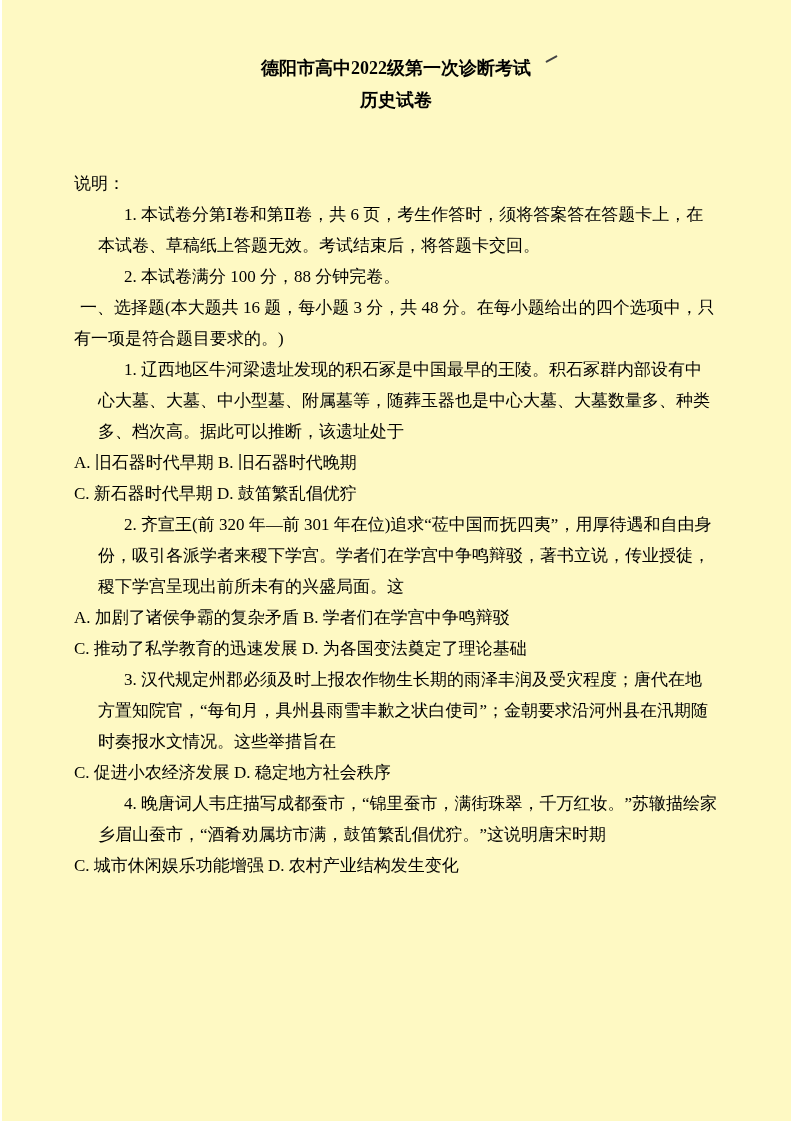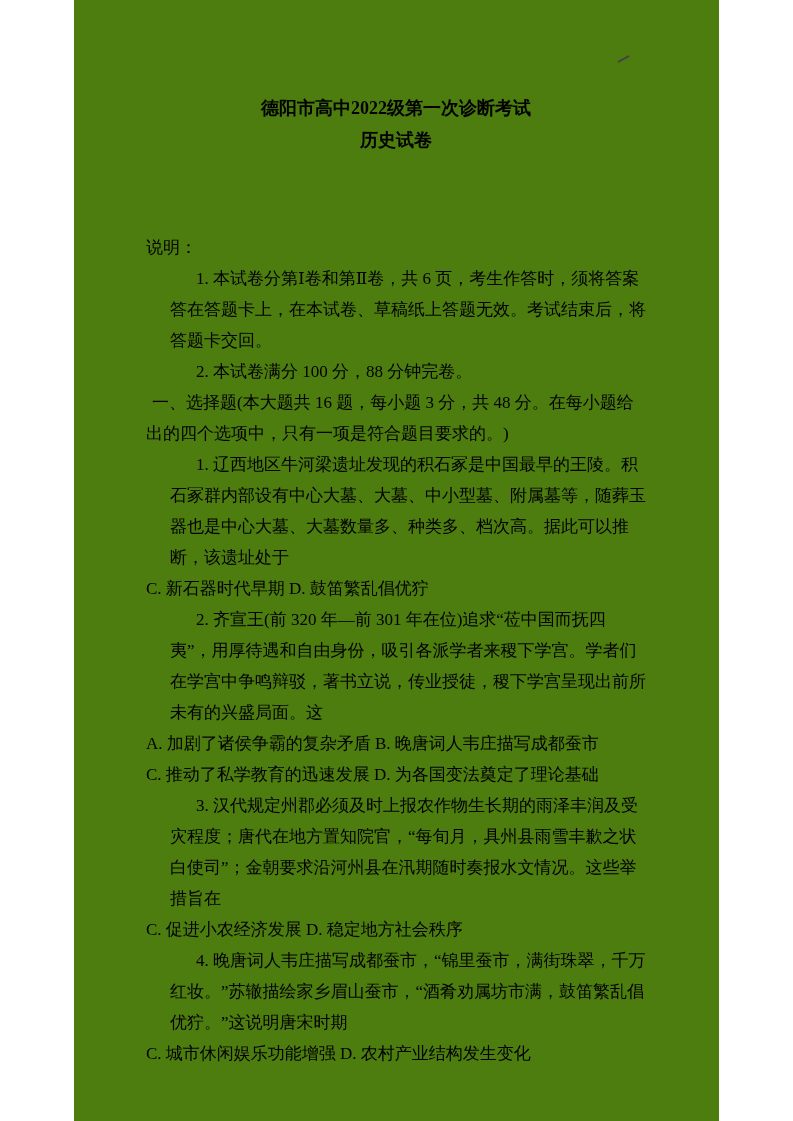--- a/index.html
+++ b/index.html
@@ -1,42 +1,42 @@
 <!DOCTYPE html>
 <html><head>
 <meta charset="utf-8">
 <style>
   * { margin: 0; padding: 0; box-sizing: border-box; }
   html, body { background: #ffffff; }
   .page {
     position: relative;
-    width: 645px;
+    width: 789px;
     height: 1121px;
     margin: 0 auto;
-    background: #4d7c0f;
+    background: #fef9c3;
     color: #000000;
     font-family: "Liberation Serif", "DejaVu Serif", serif;
     font-size: 17px;
     line-height: 31px;
-    padding: 92px 73px 0 72px;
+    padding: 52px 73px 0 72px;
     overflow: hidden;
   }
   .title {
     text-align: center;
     font-size: 18px;
     font-weight: bold;
     line-height: 32px;
   }
   .subtitle {
     text-align: center;
     font-size: 18px;
     font-weight: bold;
     line-height: 32px;
   }
-  .instructions { margin-top: 76px; }
+  .instructions { margin-top: 52px; }
   .inst-label { }
   .inst-item {
     margin-left: 24px;
     text-indent: 26px;
   }
   .part-header {
     text-align: center;
     margin: 20px 0 27px 0;
   }
   .section-intro {
@@ -73,26 +73,27 @@
     <p class="inst-label">说明：</p>
     <p class="inst-item">1. 本试卷分第Ⅰ卷和第Ⅱ卷，共 6 页，考生作答时，须将答案答在答题卡上，在本试卷、草稿纸上答题无效。考试结束后，将答题卡交回。</p>
     <p class="inst-item">2. 本试卷满分 100 分，88 分钟完卷。</p>
   </div>
 
 
   <p class="section-intro">一、选择题(本大题共 16 题，每小题 3 分，共 48 分。在每小题给出的四个选项中，只有一项是符合题目要求的。)</p>
 
   <div class="question">
     <p class="stem">1. 辽西地区牛河梁遗址发现的积石冢是中国最早的王陵。积石冢群内部设有中心大墓、大墓、中小型墓、附属墓等，随葬玉器也是中心大墓、大墓数量多、种类多、档次高。据此可以推断，该遗址处于</p>
+    <p class="opts">A. 旧石器时代早期 B. 旧石器时代晚期</p>
     <p class="opts">C. 新石器时代早期 D. 鼓笛繁乱倡优狞</p>
   </div>
 
   <div class="question">
     <p class="stem">2. 齐宣王(前 320 年—前 301 年在位)追求“莅中国而抚四夷”，用厚待遇和自由身份，吸引各派学者来稷下学宫。学者们在学宫中争鸣辩驳，著书立说，传业授徒，稷下学宫呈现出前所未有的兴盛局面。这</p>
-    <p class="opts">A. 加剧了诸侯争霸的复杂矛盾 B. 晚唐词人韦庄描写成都蚕市</p>
+    <p class="opts">A. 加剧了诸侯争霸的复杂矛盾 B. 学者们在学宫中争鸣辩驳</p>
     <p class="opts">C. 推动了私学教育的迅速发展 D. 为各国变法奠定了理论基础</p>
   </div>
 
   <div class="question">
     <p class="stem">3. 汉代规定州郡必须及时上报农作物生长期的雨泽丰润及受灾程度；唐代在地方置知院官，“每旬月，具州县雨雪丰歉之状白使司”；金朝要求沿河州县在汛期随时奏报水文情况。这些举措旨在</p>
     <p class="opts">C. 促进小农经济发展 D. 稳定地方社会秩序</p>
   </div>
 
   <div class="question">
     <p class="stem">4. 晚唐词人韦庄描写成都蚕市，“锦里蚕市，满街珠翠，千万红妆。”苏辙描绘家乡眉山蚕市，“酒肴劝属坊市满，鼓笛繁乱倡优狞。”这说明唐宋时期</p>

